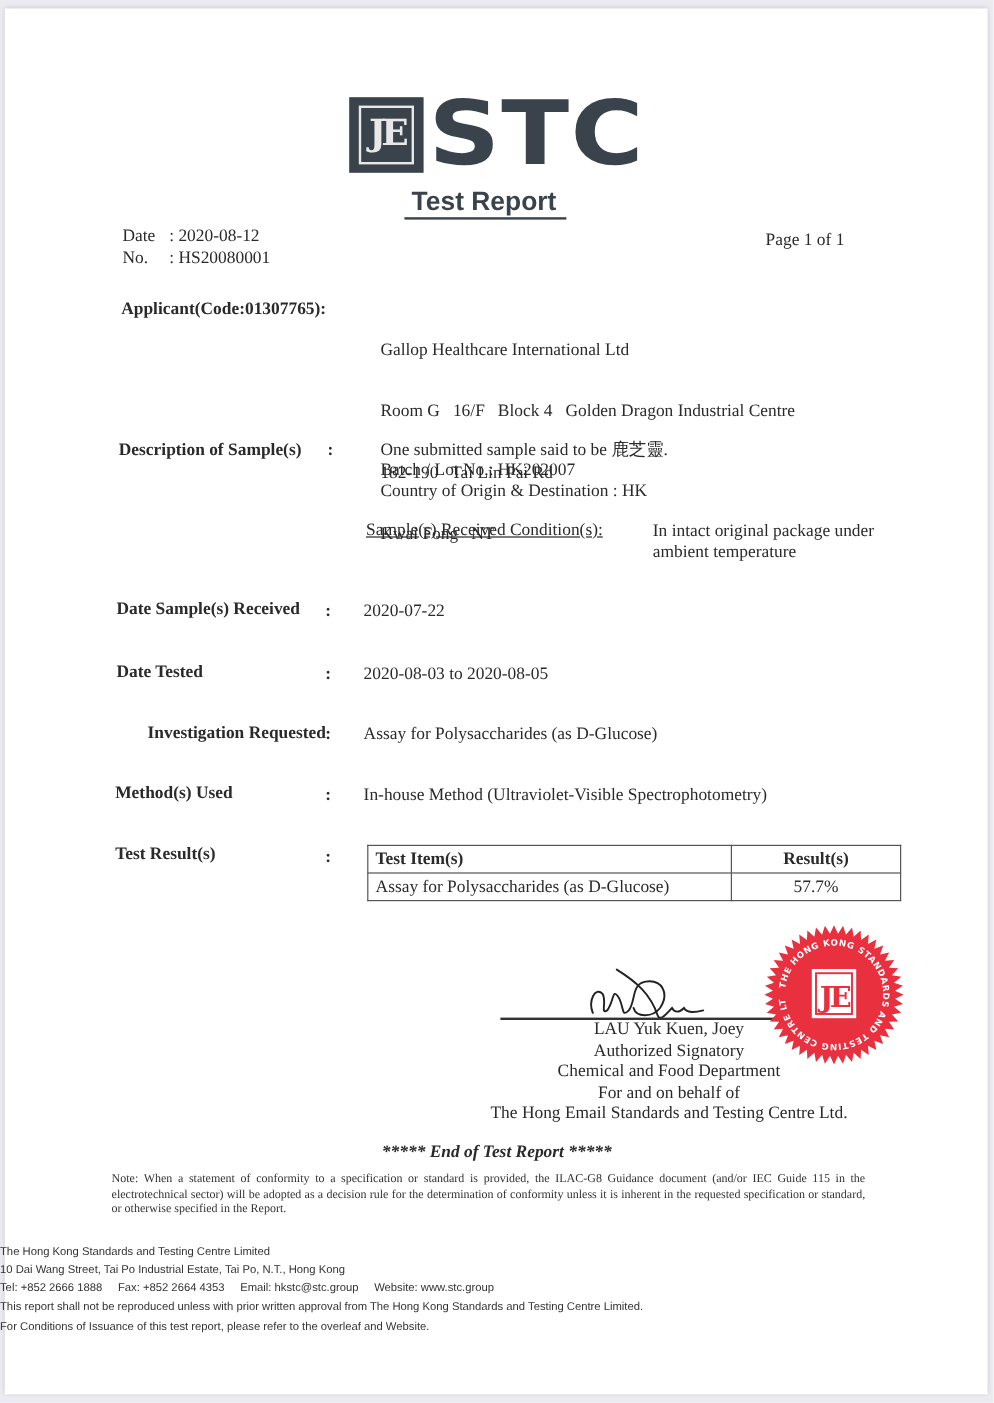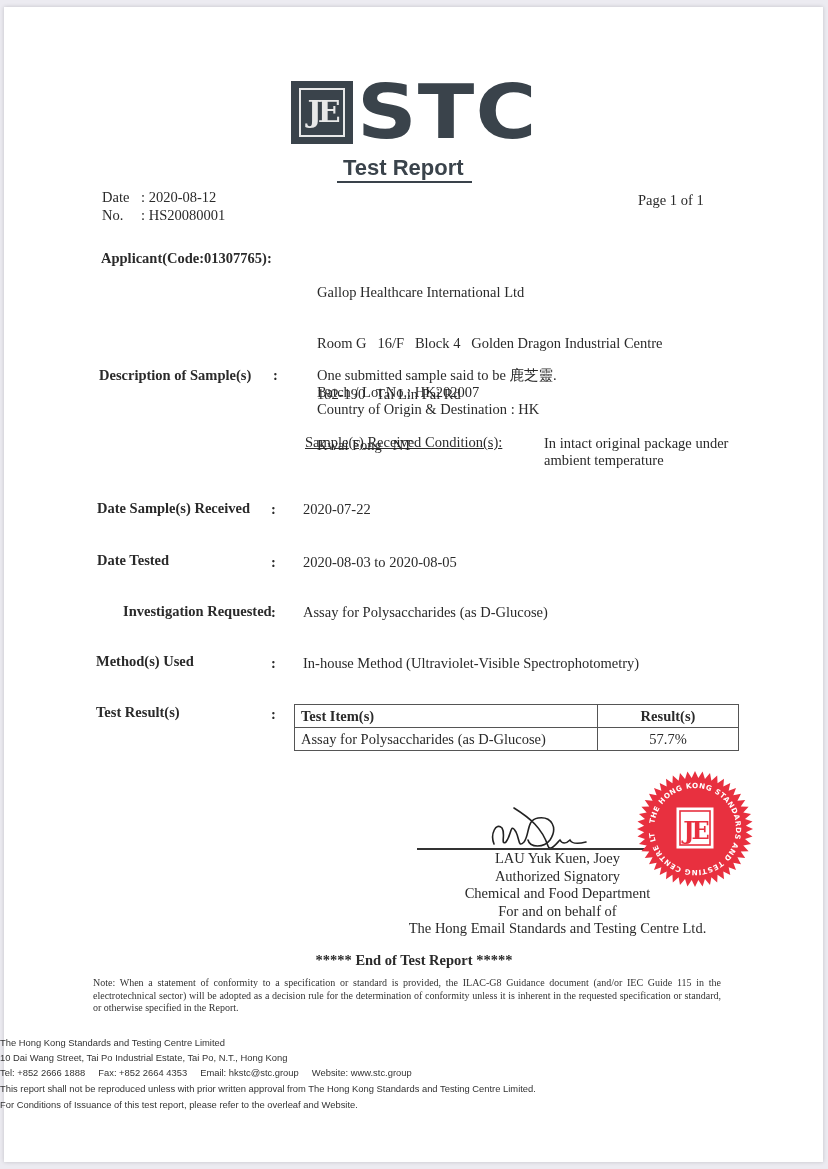--- a/index.html
+++ b/index.html
@@ -9,21 +9,21 @@
   .logo { position:absolute; left:291px; top:81px; height:63px; display:flex; align-items:center; }
   .logo-box { width:62px; height:63px; background:#3a434b; position:relative; }
   .logo-box .inner { position:absolute; left:8px; top:7px; width:46px; height:49px; border:2px solid #e8e8e8; box-sizing:border-box; color:#e8e8e8; font-family:"DejaVu Serif", serif; font-weight:bold; font-size:30px; line-height:44px; text-align:center; letter-spacing:-4px; }
   .logo-text { margin-left:4px; font-family:"DejaVu Sans", sans-serif; font-weight:bold; font-size:74px; letter-spacing:1px; color:#3a434b; line-height:63px; transform:scaleX(1.12); transform-origin:left center; }
   .title { position:absolute; left:343px; top:155px; font-family:"Liberation Sans", sans-serif; font-weight:bold; font-size:22px; color:#3a434b; }
   .title-line { position:absolute; left:337px; top:181px; width:135px; height:2px; background:#3a434b; }
   .t15 { font-size:14.5px; }
   .b { font-weight:bold; }
   .lh { line-height:17px;margin-left:12px; }
   .ul { text-decoration:underline; }
-  table.results { position:absolute; left:294px; top:704px; border-collapse:collapse; font-size:14.5px;border-radius:14px; }
+  table.results { position:absolute; left:306px; top:704px; border-collapse:collapse; font-size:14.5px;border-radius:14px; }
   table.results td, table.results th { border:1px solid #555; height:22px; padding:0 6px; }
   table.results th { font-weight:bold; }
   .c1 { width:290px; text-align:left; }
   .c2 { width:128px; text-align:center; }
   .sig-line { position:absolute; left:417px; top:848px; width:258px; height:1.5px; background:#333; }
   .sig-block { position:absolute; left:400px; top:850px; width:315px; text-align:center; font-size:14.5px; line-height:17.5px; }
   .seal { position:absolute; left:636px; top:770px; width:118px; height:118px; }
   .note { position:absolute; left:93px; top:977px; width:628px; font-size:10px; line-height:12.5px; text-align:justify; color:#333; }
   .footer { position:absolute; left:0; width:828px; text-align:left; font-family:"Liberation Sans", sans-serif; font-size:9.4px; color:#333; }
 </style>
@@ -121,21 +121,21 @@
 </svg>
 
 <div class="sig-block">
   <div>LAU Yuk Kuen, Joey</div>
   <div>Authorized Signatory</div>
   <div>Chemical and Food Department</div>
   <div>For and on behalf of</div>
   <div>The Hong Email Standards and Testing Centre Ltd.</div>
 </div>
 
-<div class="abs b" style="left:0;width:828px;top:952px;text-align:center;font-size:14.5px;">***** End of Test Report *****</div>
+<div class="abs b" style="left:0;width:828px;top:952px;text-align:center;font-size:14.5px;font-style:italic;">***** End of Test Report *****</div>
 
 <div class="note">Note: When a statement of conformity to a specification or standard is provided, the ILAC-G8 Guidance document (and/or IEC Guide 115 in the electrotechnical sector) will be adopted as a decision rule for the determination of conformity unless it is inherent in the requested specification or standard, or otherwise specified in the Report.</div>
 
 <div class="footer" style="top:1037px;">The Hong Kong Standards and Testing Centre Limited</div>
 <div class="footer" style="top:1052px;">10 Dai Wang Street, Tai Po Industrial Estate, Tai Po, N.T., Hong Kong</div>
 <div class="footer" style="top:1067px;white-space:pre;">Tel: +852 2666 1888     Fax: +852 2664 4353     Email: hkstc@stc.group     Website: www.stc.group</div>
 <div class="footer" style="top:1083px;">This report shall not be reproduced unless with prior written approval from The Hong Kong Standards and Testing Centre Limited.</div>
 <div class="footer" style="top:1099px;">For Conditions of Issuance of this test report, please refer to the overleaf and Website.</div>
 
 </body></html>

